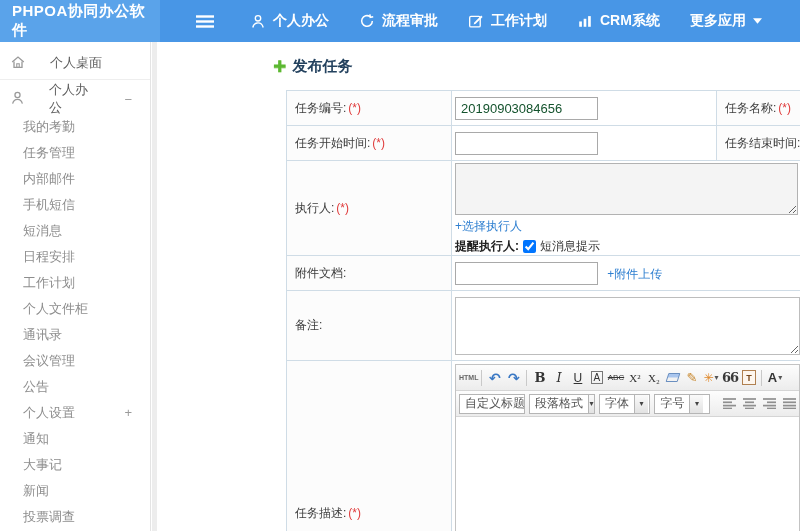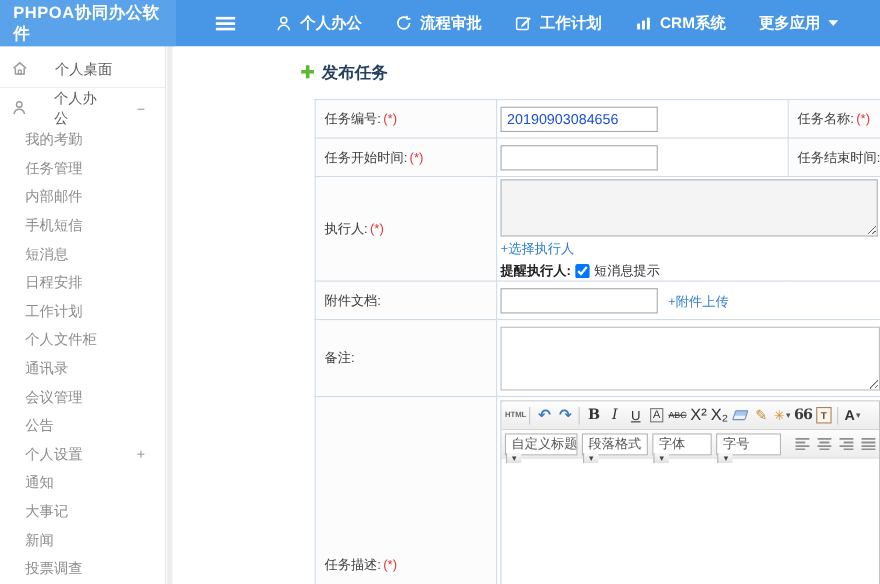--- a/index.html
+++ b/index.html
@@ -35,21 +35,21 @@
                 color:#24425f; font-size:15px; font-weight:bold; }
   .plus-glyph { color:#5cb832; font-size:16px; font-weight:bold; text-shadow:0 1px 0 #cde9b8; }
 
   table.form { border-collapse:collapse; table-layout:fixed; width:640px; margin:13px 0 0 129px; }
   td { border:1px solid #cfdce6; font-size:12px; color:#3c3c3c; vertical-align:middle; }
   td.lbl { background:#fcfcfc; padding-left:8px; }
   td.val { padding-left:3px; }
   .req { color:#e03c3c; font-style:normal; margin-left:2px; }
 
   input.txt { width:143px; height:23px; border:1px solid #a9a9a9; font-size:13px; padding:1px 5px;
-              font-family:"Liberation Sans",sans-serif; color:#1d4ed8; background:#fff; }
+              font-family:"Liberation Sans",sans-serif; color:#14532d; background:#fff; }
   textarea.exec { width:343px; height:52px; background:#f4f4f4; border:1px solid #b2b2b2;
                   resize:both; display:block; margin-top:2px; }
   textarea.remark { width:345px; height:58px; background:#fff; border:1px solid #bdbdbd;
                     resize:both; display:block; }
   a.link { color:#2e7fd0; font-size:12px; text-decoration:none; cursor:pointer; }
   .exec-link-row { margin-top:3px; }
   .remind-row { margin-top:3px; display:flex; align-items:center; gap:4px; font-size:12px; color:#333; }
   .remind-lbl { font-weight:bold; color:#222; }
   .remind-row input { width:13px; height:13px; }
 
@@ -60,32 +60,32 @@
   .tbtn { min-width:19px; height:20px; display:flex; align-items:center; justify-content:center;
           font-size:12px; color:#333; cursor:pointer; border-radius:2px; }
   .tsep { width:1px; height:16px; background:#c9c9c9; margin:0 3px; }
   .g-html { font-size:7px; font-weight:bold; color:#666; letter-spacing:0; }
   .g-undo,.g-redo { color:#3a78c4; font-size:14px; font-weight:bold; }
   .g-b { font-family:"DejaVu Serif",serif; font-weight:bold; font-size:13px; }
   .g-i { font-family:"DejaVu Serif",serif; font-style:italic; font-size:13px; }
   .g-u { font-size:12px; text-decoration:underline; }
   .g-abox { font-size:10px; border:1px solid #777; padding:0 2px; line-height:11px; }
   .g-strike { font-size:8px; text-decoration:line-through; letter-spacing:0; }
-  .g-script { font-size:15px; }
+  .g-script { font-size:11px;font-family:Liberation Serif, serif; }
   .g-quote { font-family:"DejaVu Serif",serif; font-weight:bold; font-size:13px; color:#3a3a3a; letter-spacing:-1px; }
   .g-brush { color:#c8872c; font-size:13px; }
   .g-spark { color:#e08a2e; font-size:12px; }
   .g-caret { font-size:8px; color:#555; margin-left:1px; }
   .g-paste { width:14px; height:15px; border:1px solid #b08050; background:#fdf6ee; font-size:9px;
              font-weight:bold; color:#7a4a1e; display:flex; align-items:center; justify-content:center; }
   .g-acolor { font-size:13px; font-weight:bold; }
   .eraser { width:12px; height:9px; border:1px solid #6a8fc0; border-radius:1px; transform:skewX(-18deg);
             background:linear-gradient(#aac6ee 55%, #f2f2f2 55%); }
   .sel { display:flex; align-items:stretch; height:20px; border:1px solid #b5b5b5; background:#fff;
-         margin-right:4px; cursor:pointer;flex-direction:column; }
+         margin-right:4px; cursor:pointer; }
   .sel .stxt { padding:0 5px; font-size:12px; color:#555; display:flex; align-items:center; white-space:nowrap; }
   .sel .arr { width:14px; border-left:1px solid #b5b5b5; background:linear-gradient(#fafafa,#e2e2e2);
               display:flex; align-items:center; justify-content:center; font-size:8px; color:#444; }
   .align-group { display:flex; align-items:center; gap:7px; margin-left:9px; }
   .align-group span { display:flex; cursor:pointer; }
   .ed-body { height:246px; background:#fff; }
 </style>
 </head>
 <body>
 

